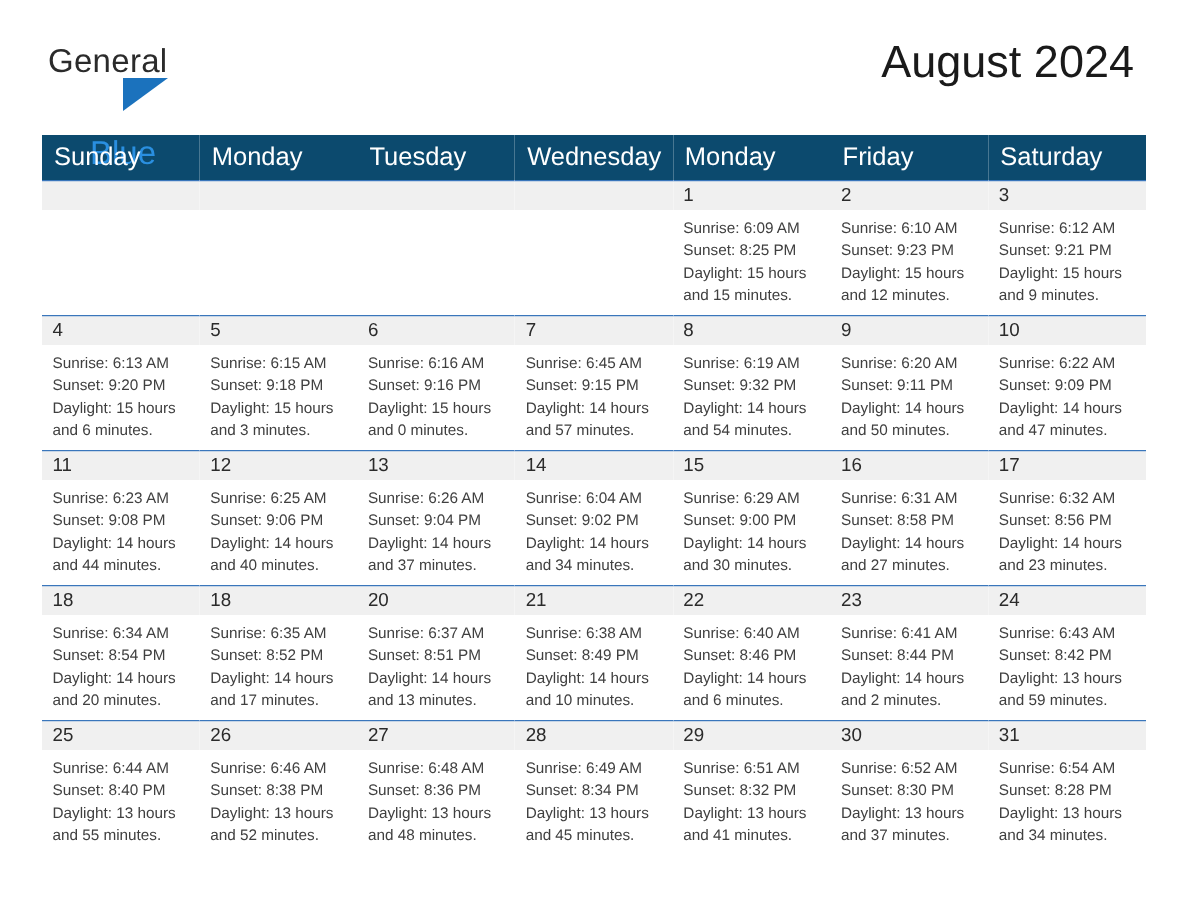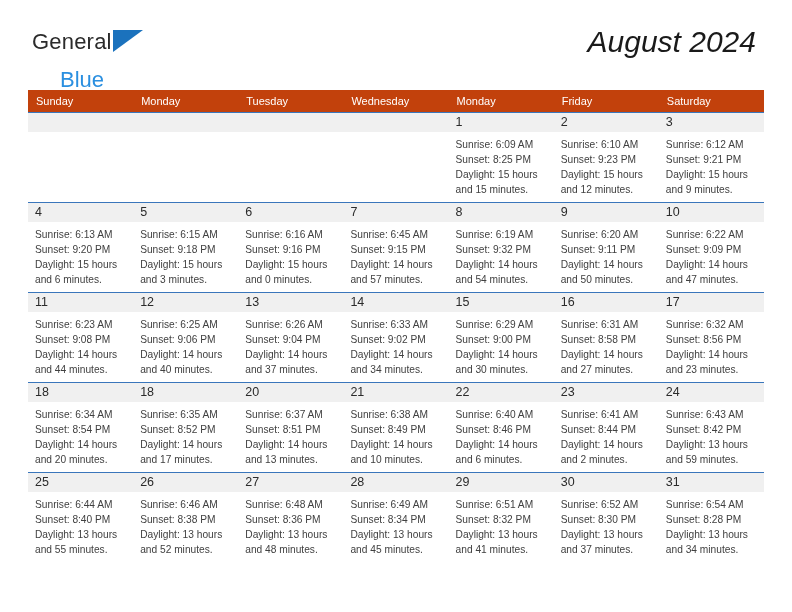--- a/index.html
+++ b/index.html
@@ -36,20 +36,21 @@
   .logo-block {
     display: flex;
     flex-direction: column;
     align-items: flex-start;
     line-height: 1;
     padding-top: 4px;
   }
   .logo-row1 {
     display: flex;
     align-items: flex-end;
+    flex-direction: column;
   }
   .logo-general {
     font-size: 22px;
     color: #2b2b2b;
     letter-spacing: 0.2px;
     font-family: "Liberation Sans", sans-serif;
   }
   .logo-triangle {
     width: 0;
     height: 0;
@@ -62,21 +63,20 @@
     font-size: 22px;
     color: #2a8fe0;
     margin-top: 16px;
     margin-left: 28px;
     font-family: "Liberation Sans", sans-serif;
   }
 
   .title-block {
     text-align: right;
     padding-right: 4px;
-    font-style: italic;
   }
   .cal-title {
     font-size: 30px;
     color: #1a1a1a;
     font-weight: normal;
     line-height: 1.05;
     white-space: nowrap;
   }
   .cal-subtitle {
     font-size: 14.5px;
@@ -87,24 +87,24 @@
 
   
   .calendar {
     margin: 12px 28px 0 28px;
     width: 736px;
     border-collapse: collapse;
     table-layout: fixed;
   }
 
   .calendar th {
-    background: #c2410c;
+    background: #0c4a6e;
     color: #ffffff;
     font-weight: normal;
-    font-size: 11px;
+    font-size: 17px;
     text-align: left;
     padding: 5px 0 5px 8px;
     height: 20px;
     box-sizing: border-box;
     border: none;
   }
 
   .calendar td {
     vertical-align: top;
     width: 105.14px;
@@ -343,21 +343,21 @@
                 <div>Sunset: 9:04 PM</div>
                 <div>Daylight: 14 hours</div>
                 <div>and 37 minutes.</div>
               </div>
             </div>
           </td>
           <td>
             <div class="cell-inner">
               <div class="daynum">14</div>
               <div class="daybody">
-                <div>Sunrise: 6:33 AM</div>
+                <div>Sunrise: 6:04 AM</div>
                 <div>Sunset: 9:02 PM</div>
                 <div>Daylight: 14 hours</div>
                 <div>and 34 minutes.</div>
               </div>
             </div>
           </td>
           <td>
             <div class="cell-inner">
               <div class="daynum">15</div>
               <div class="daybody">

